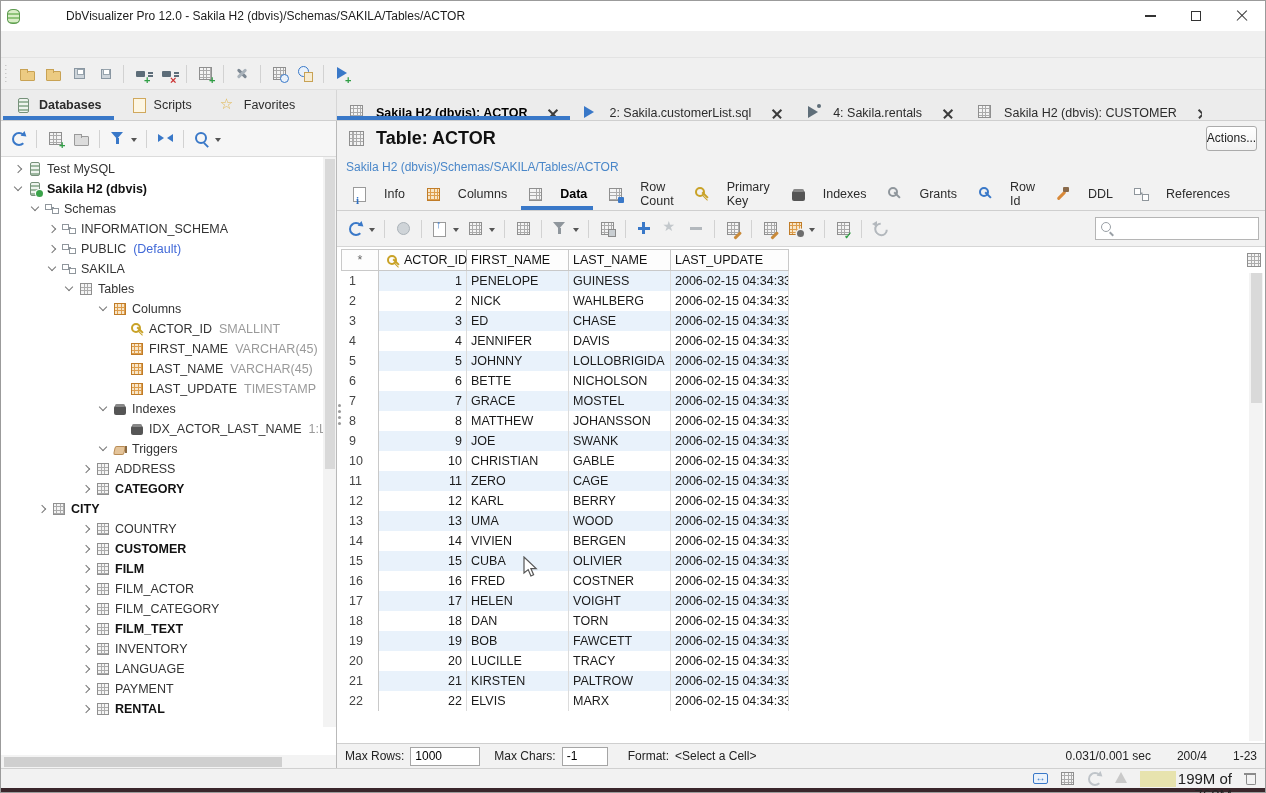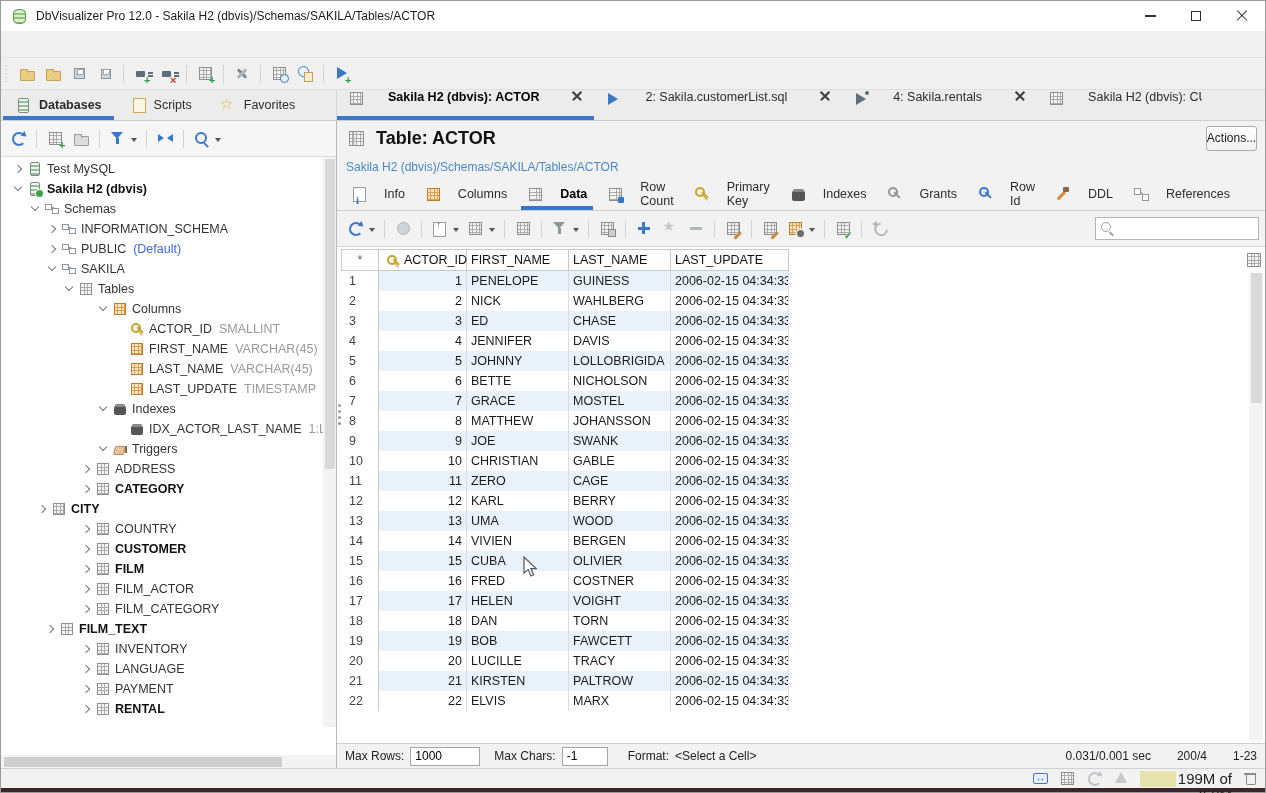--- a/index.html
+++ b/index.html
@@ -1,21 +1,21 @@
 <!DOCTYPE html>
 <html><head>
 <meta charset="utf-8">
 <style>
   *{margin:0;padding:0;box-sizing:border-box;}
   html,body{width:1266px;height:793px;overflow:hidden;}
   body{font-family:"Liberation Sans",sans-serif;font-size:12.5px;color:#222;background:#f2f2f2;position:relative;}
   .window{position:absolute;inset:0;border:1px solid #9b9b9b;background:#f2f2f2;display:flex;flex-direction:column;}
 
   
-  .titlebar{height:30px;background:#fff;display:flex;align-items:center;padding-left:10px;flex:none;}
+  .titlebar{height:30px;background:#fff;display:flex;align-items:center;padding-left:4px;flex:none;gap:36px;}
   .titlebar .title{margin-left:8px;font-size:12px;color:#1c1c1c;}
   .win-controls{margin-left:auto;display:flex;height:100%;}
   .win-btn{width:46px;height:100%;display:flex;align-items:center;justify-content:center;position:relative;}
   [data-icon="minimize-icon"]{width:11px;height:1.5px;background:#333;display:inline-block;}
   [data-icon="maximize-icon"]{width:10px;height:10px;border:1.3px solid #333;display:inline-block;}
   [data-icon="close-icon"]{width:12px;height:12px;position:relative;display:inline-block;}
   [data-icon="close-icon"]::before,[data-icon="close-icon"]::after{content:"";position:absolute;left:-1px;top:5px;width:14px;height:1.4px;background:#333;}
   [data-icon="close-icon"]::before{transform:rotate(45deg);}
   [data-icon="close-icon"]::after{transform:rotate(-45deg);}
   [data-icon="app-logo-icon"]{width:17px;height:17px;position:relative;display:inline-block;}
@@ -182,21 +182,21 @@
   [data-icon="trash-icon"]::before{content:"";position:absolute;left:4px;top:5px;width:8px;height:9px;border:1.3px solid #8a8a8a;border-top:none;border-radius:0 0 2px 2px;}
   [data-icon="trash-icon"]::after{content:"";position:absolute;left:2px;top:3px;width:12px;height:1.8px;background:#8a8a8a;}
 
   
   .tabrow{height:32px;background:#ececec;display:flex;align-items:stretch;border-bottom:1px solid #cfcfcf;flex:none;border-top:1px solid #e0e0e0;}
   .left-tabs{width:336px;display:flex;flex:none;border-right:1px solid #d6d6d6;}
   .ltab{display:flex;align-items:center;gap:7px;padding:0 14px;position:relative;color:#2c2c2c;}
   .ltab.active{font-weight:bold;}
   .ltab.active::after{content:"";position:absolute;left:2px;right:2px;bottom:0;height:4px;background:#3978c8;}
   .doc-tabs{display:flex;flex:1;min-width:0;overflow:hidden;}
-  .dtab{display:flex;align-items:flex-start;gap:23px;padding:0 11px;position:relative;color:#2c2c2c;white-space:nowrap;}
+  .dtab{display:flex;align-items:flex-end;gap:11px;padding:0 11px;position:relative;color:#2c2c2c;white-space:nowrap;}
   .dtab.active{font-weight:bold;color:#000;}
   .dtab.active::after{content:"";position:absolute;left:0;right:0;bottom:0;height:4px;background:#3978c8;}
   .tab-close{margin-left:9px;width:12px;height:12px;position:relative;flex:none;}
   .tab-close::before,.tab-close::after{content:"";position:absolute;left:0;top:5px;width:12px;height:1.5px;background:#3c3c3c;}
   .tab-close::before{transform:rotate(45deg);}.tab-close::after{transform:rotate(-45deg);}
   .tab-nav{display:flex;align-items:center;gap:2px;padding:0 4px;margin-left:auto;flex:none;}
 
   
   .content{flex:1;display:flex;min-height:0;}
   .left-panel{width:336px;flex:none;background:#fff;border-right:1px solid #b9b9b9;display:flex;flex-direction:column;position:relative;}
@@ -548,21 +548,21 @@
             <span class="icn t-icon" data-icon="grid-icon"></span>
             <span class="t-label">FILM_ACTOR</span>
 
           </div>
           <div class="t-row" style="padding-left: 78px;">
             <span class="chev" data-chev="right"></span>
             <span class="icn t-icon" data-icon="grid-icon"></span>
             <span class="t-label">FILM_CATEGORY</span>
 
           </div>
-          <div class="t-row bold" style="padding-left: 42px;">
+          <div class="t-row bold" style="padding-left: 78px;">
             <span class="chev" data-chev="right"></span>
             <span class="icn t-icon" data-icon="grid-icon"></span>
             <span class="t-label">FILM_TEXT</span>
 
           </div>
           <div class="t-row" style="padding-left: 78px;">
             <span class="chev" data-chev="right"></span>
             <span class="icn t-icon" data-icon="grid-icon"></span>
             <span class="t-label">INVENTORY</span>
 

